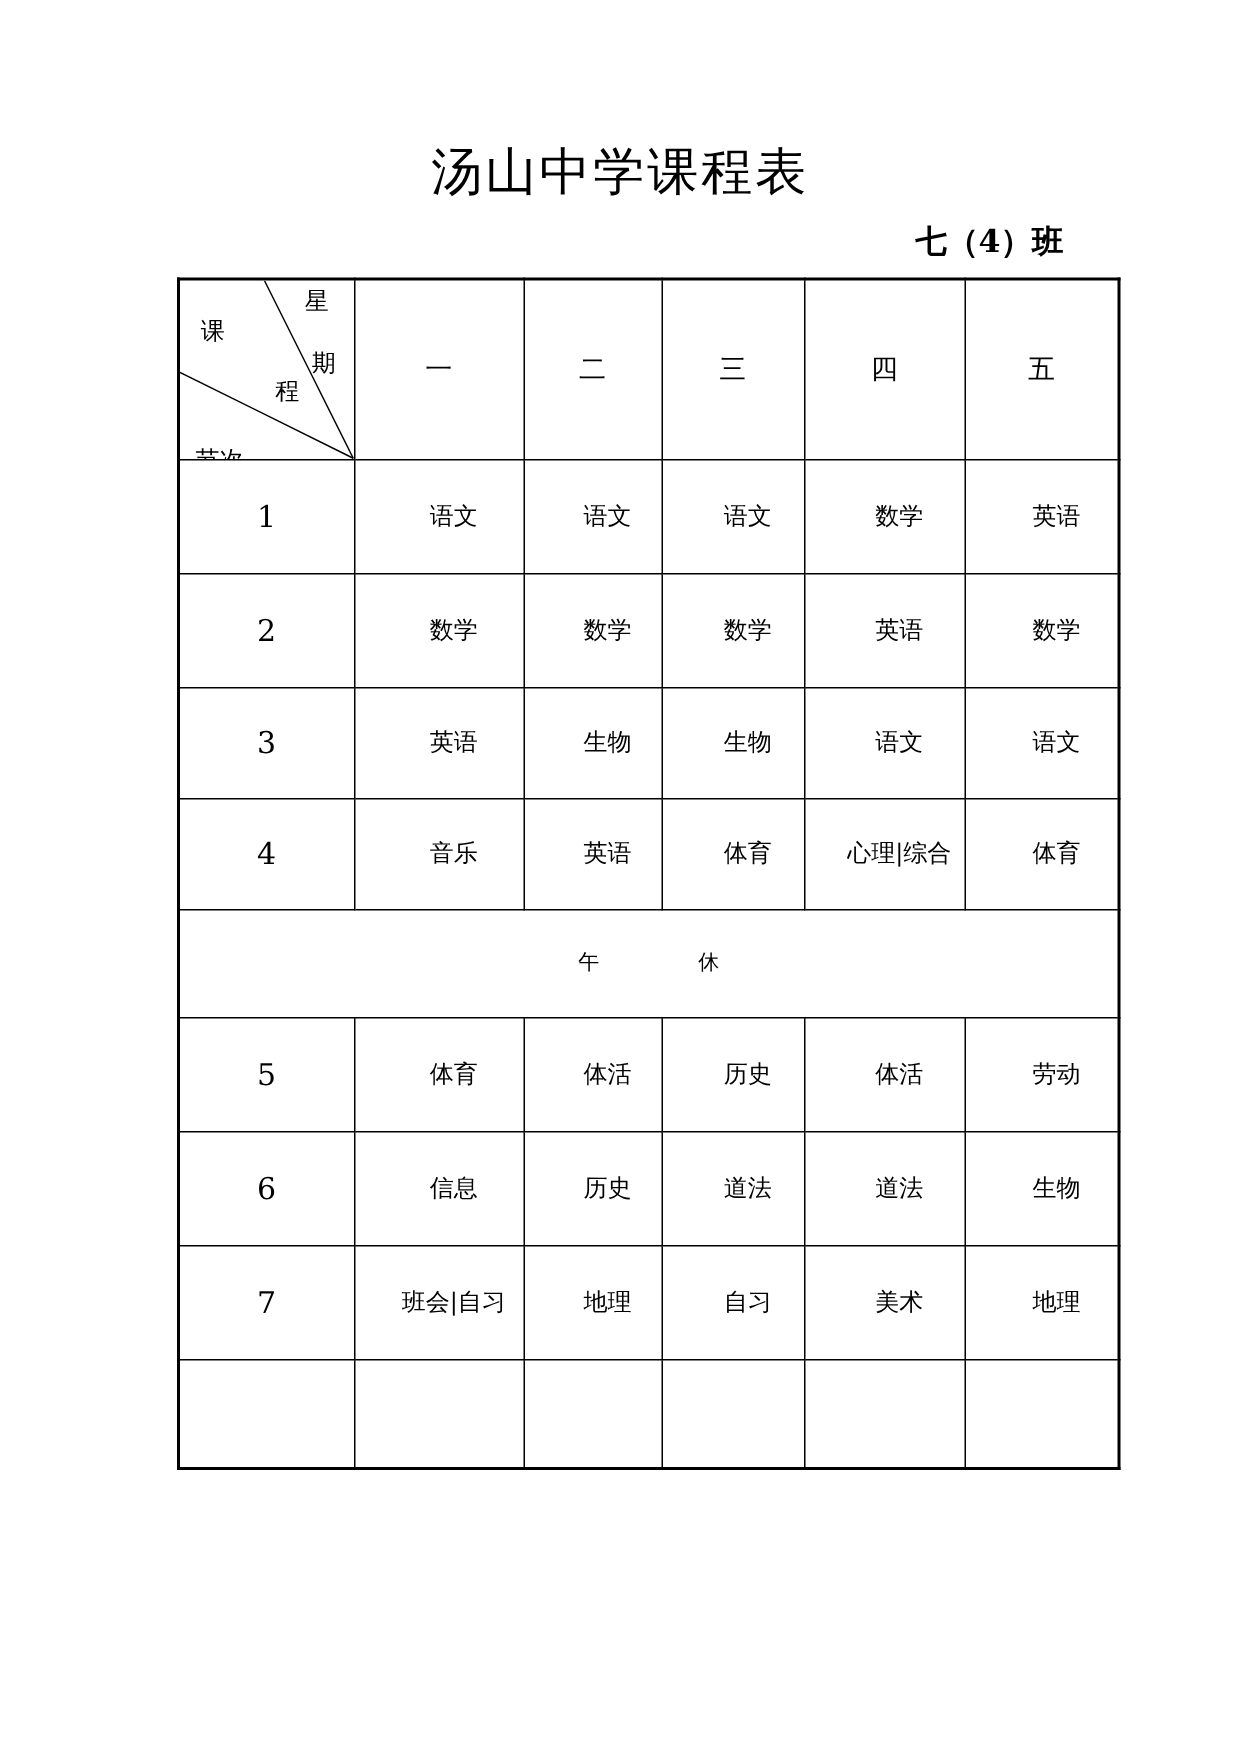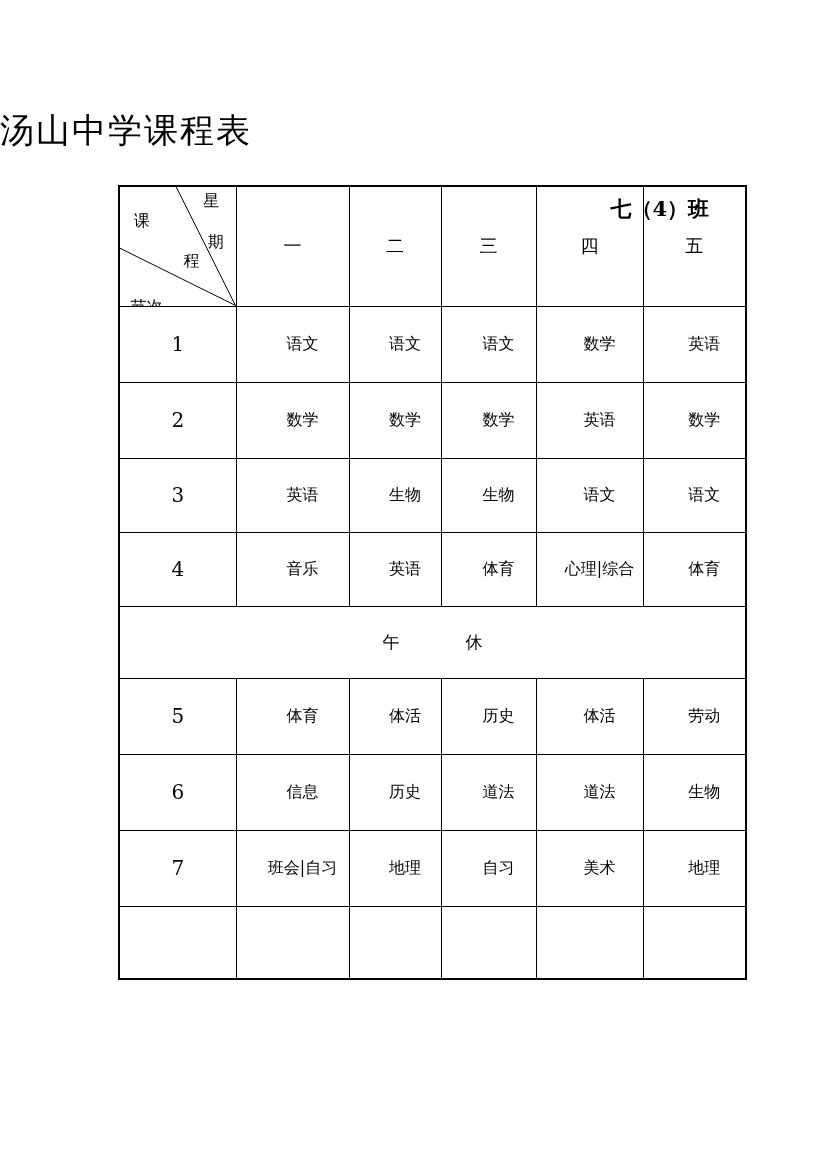--- a/index.html
+++ b/index.html
@@ -8,39 +8,39 @@
     position: relative;
     width: 827px;
     height: 1170px;
     background: #ffffff;
     font-family: "DejaVu Serif", "Liberation Serif", serif;
     color: #000000;
     overflow: hidden;
   }
   .doc-title {
     position: absolute;
-    top: 108px;
+    top: 92px;
     left: 0;
     width: 827px;
+    text-align: center;
     font-size: 34px;
     font-weight: normal;
     letter-spacing: 2px;
     color: #000000;
   }
   .doc-subtitle {
     position: absolute;
     top: 147px;
     left: 118px;
     width: 627px;
     text-align: right;
     padding-right: 36px;
     font-size: 21px;
     font-weight: bold;
     color: #000000;
-    margin-top: 48px;
   }
   table.timetable {
     position: absolute;
     left: 118px;
     top: 185px;
     width: 627px;
     border-collapse: collapse;
     table-layout: fixed;
     border: 2px solid #000000;
   }
@@ -58,21 +58,21 @@
   .corner-cell { position: relative; padding: 0; }
   .corner-cell svg { position: absolute; inset: 0; width: 100%; height: 100%; }
   .corner-label { position: absolute; font-size: 16px; line-height: 1; }
   .lbl-week-1  { left: 72%; top: 5%; }
   .lbl-week-2  { left: 76%; top: 40%; }
   .lbl-course-1{ left: 12%; top: 22%; }
   .lbl-course-2{ left: 55%; top: 56%; }
   .lbl-period  { left: 9%;  top: 74%; margin-top: 24px; }
   .noon-row td {
     height: 72px;
-    font-size: 17px;
+    font-size: 14px;
   }
   .noon-text {
     display: inline-block;
     letter-spacing: 66px;
     padding-left: 66px;
   }
   tr.h76 td { height: 76px; }
   tr.h74 td { height: 74px; }
   tr.h73 td { height: 73px; }
 </style>

